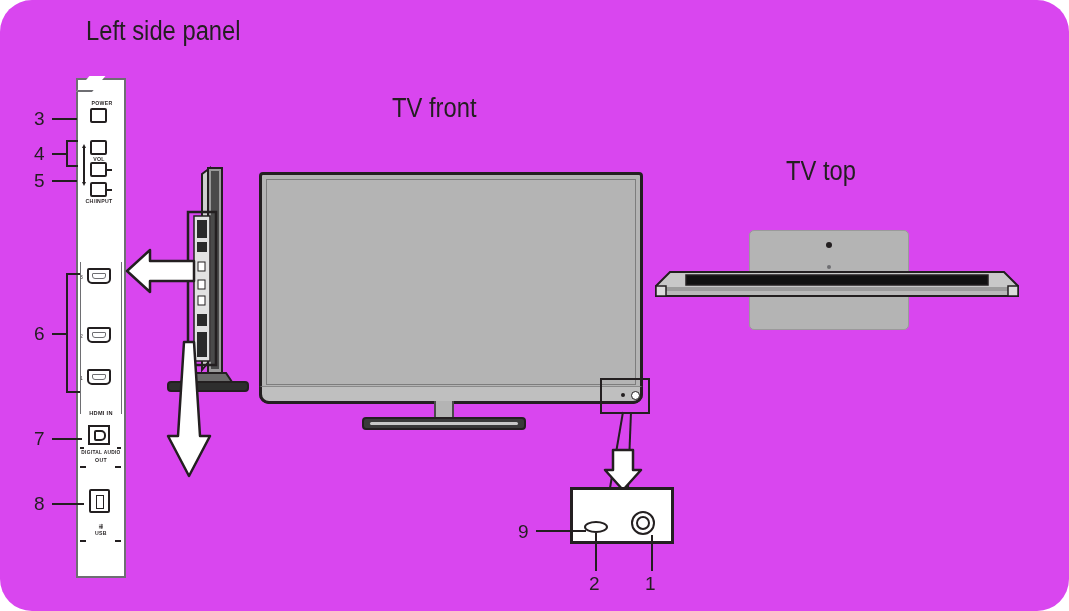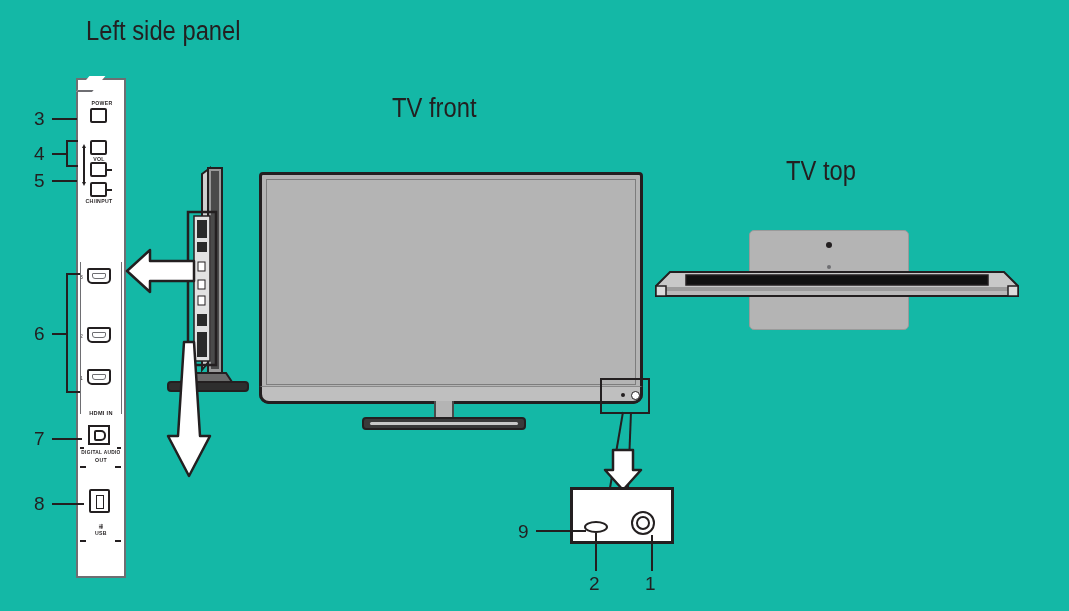--- a/index.html
+++ b/index.html
@@ -4,23 +4,24 @@
 <style>
   html, body {
     margin: 0;
     padding: 0;
     background: #ffffff;
   }
   #root {
     position: relative;
     width: 1069px;
     height: 611px;
-    background: #14b8a6;
+    background: #d946ef;
     font-family: "Liberation Sans", "DejaVu Sans", sans-serif;
     overflow: hidden;
+    border-radius: 32px;
   }
   .ttl {
     position: absolute;
     font-size: 27px;
     color: #231f20;
     letter-spacing: 0px;
     white-space: nowrap;
     font-family: "Liberation Sans Narrow", "Liberation Sans", sans-serif;
     transform: scaleX(0.88);
     transform-origin: left center;

